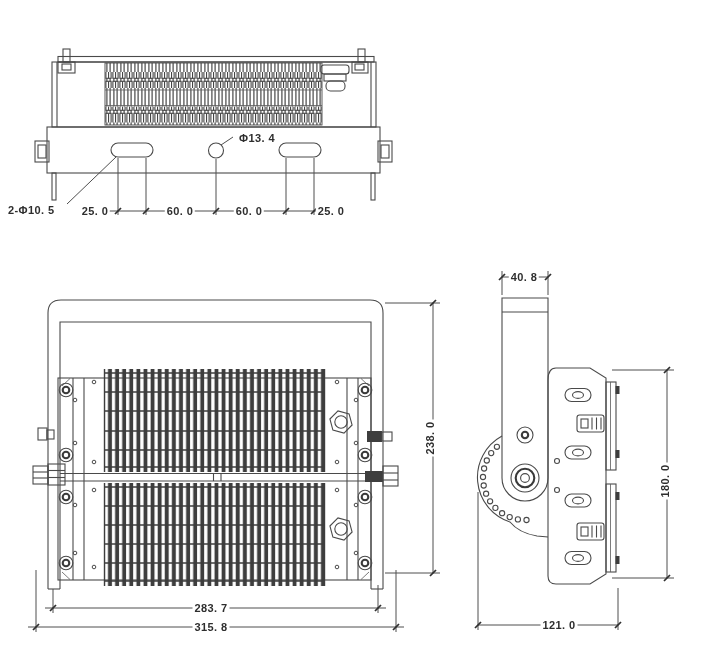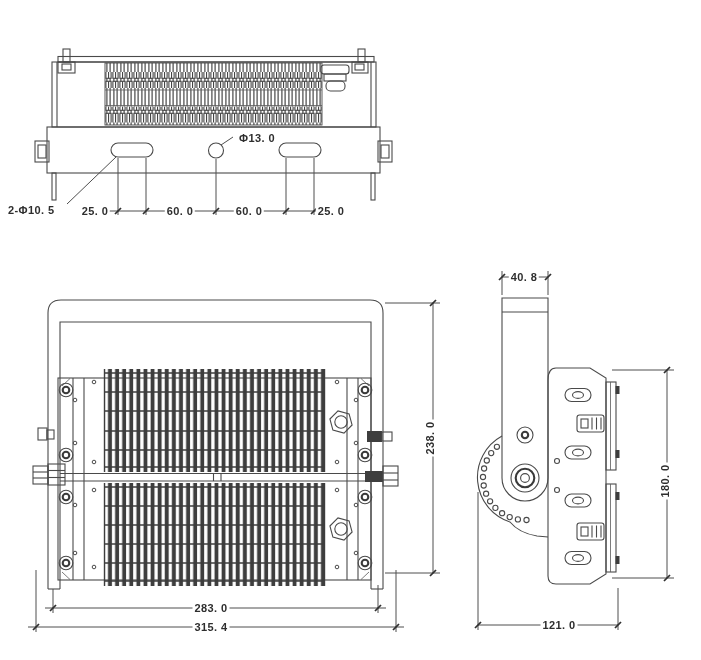--- a/index.html
+++ b/index.html
@@ -313,22 +313,22 @@
     <line x1="664" y1="373" x2="670" y2="367" class="tick"></line>
     <line x1="664" y1="581" x2="670" y2="575" class="tick"></line>
   </g>
 </svg>
 
   <span class="dim dim-anchor-left" style="left:6px;top:210px;">2-Φ10. 5</span>
   <span class="dim" style="left:95px;top:211px;">25. 0</span>
   <span class="dim" style="left:180px;top:211px;">60. 0</span>
   <span class="dim" style="left:249px;top:211px;">60. 0</span>
   <span class="dim" style="left:331px;top:211px;">25. 0</span>
-  <span class="dim dim-anchor-left" style="left:237px;top:138px;">Φ13. 0</span>
-
-  <span class="dim" style="left:211px;top:608px;">283. 0</span>
-  <span class="dim" style="left:211px;top:627px;">315. 4</span>
+  <span class="dim dim-anchor-left" style="left:237px;top:138px;">Φ13. 4</span>
+
+  <span class="dim" style="left:211px;top:608px;">283. 7</span>
+  <span class="dim" style="left:211px;top:627px;">315. 8</span>
   <span class="dim dim-v" style="left:430px;top:438px;">238. 0</span>
 
   <span class="dim" style="left:524px;top:277px;">40. 8</span>
   <span class="dim" style="left:542px;top:625px;margin-left:17px;">121. 0</span>
   <span class="dim dim-v" style="left:665px;top:481px;">180. 0</span>
 </div>
 
 </body></html>

